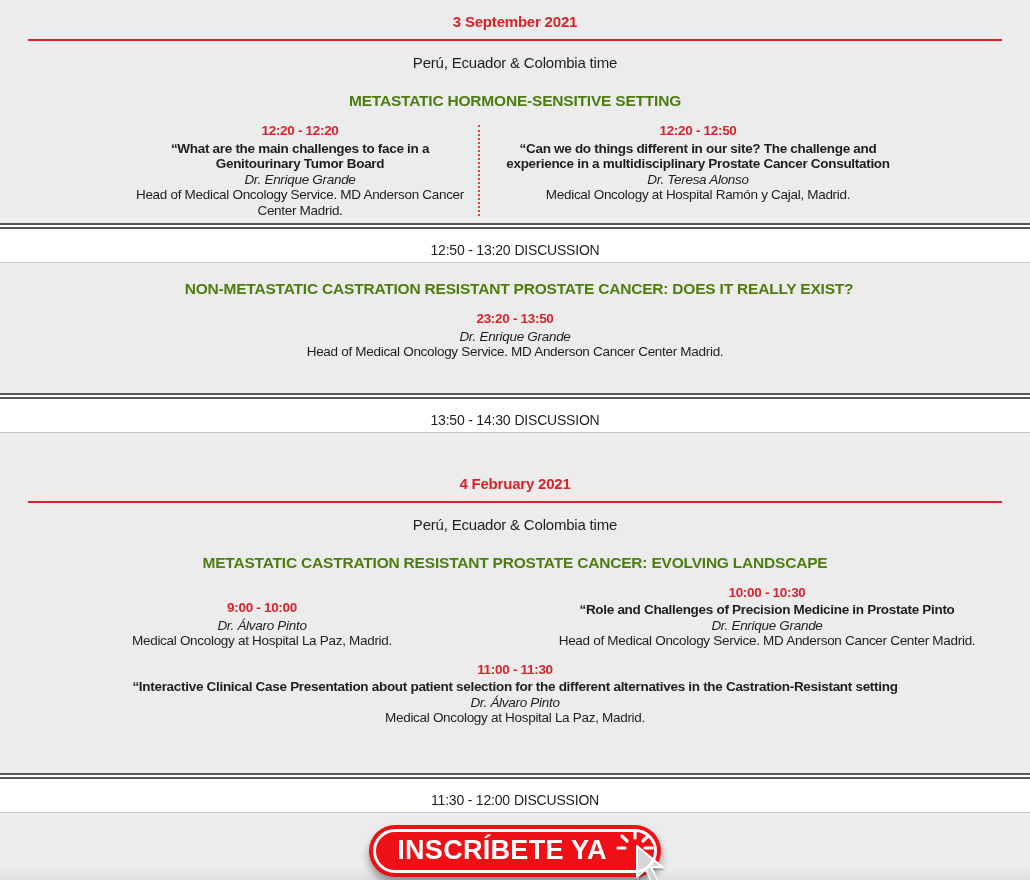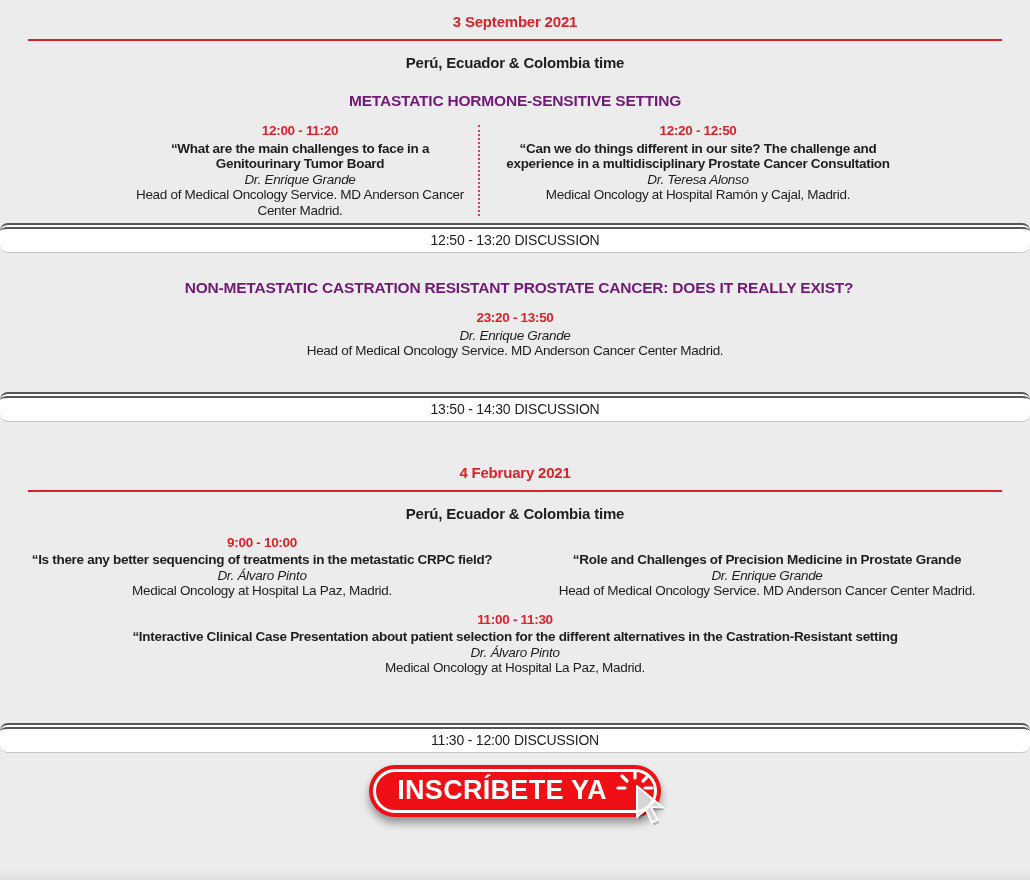--- a/index.html
+++ b/index.html
@@ -11,25 +11,25 @@
   }
   .page{width:100%;height:100%;position:relative;}
   .day{padding-top:13px;}
   .day.second{padding-top:42px;}
   .day-title{
     text-align:center;font-size:15px;font-weight:bold;color:#d8232b;
     letter-spacing:-0.2px;
   }
   .red-rule{height:2px;background:#d8232b;margin:9px 28px 0 28px;}
   .timezone{
-    text-align:center;font-size:15px;font-weight:bold;margin-top:13px;
+    text-align:center;font-size:15px;font-weight:normal;margin-top:13px;
     letter-spacing:-0.2px;
   }
   .track-heading{
-    text-align:center;font-size:15.5px;font-weight:bold;color:#701a75;
+    text-align:center;font-size:15.5px;font-weight:bold;color:#4d7c0f;
     margin-top:21px;letter-spacing:-0.2px;
   }
   .sessions-row{display:flex;align-items:stretch;margin-top:13px;}
   .sessions-row.d1{padding-left:130px;}
   .sessions-row.d2{padding-left:16px;align-items:flex-end;}
   .sessions-row.d1 .col-a{width:340px;}
   .sessions-row.d1 .col-b{width:420px;}
   .sessions-row.d2 .col-a{width:492px;}
   .sessions-row.d2 .col-b{width:482px;}
   .vdivider{width:0;border-left:2px dotted #dd3d43;margin:2px 8px;}
@@ -37,29 +37,28 @@
   .session{text-align:center;font-size:13.5px;line-height:15.5px;letter-spacing:-0.3px;}
   .session.single{margin-top:13px;padding:0 20px;}
   .s-time{color:#d8232b;font-weight:bold;margin-bottom:2px;}
   .s-title{font-weight:bold;}
   .s-speaker{font-style:italic;}
   .discussion{
     background:#ffffff;
     border-top:6px double #55565a;
     border-bottom:1px solid #c6c6c6;
     text-align:center;font-size:14px;letter-spacing:-0.2px;
-    padding:3px 0 4px 0;
-    border-radius:8px;
+    padding:13px 0 4px 0;
   }
   .discussion .d-time{margin-right:4px;}
   .disc-1{margin-top:5px;}
   .disc-2{margin-top:33px;}
   .disc-3{margin-top:24px;}
   .disc-4{margin-top:47px;}
-  .track-heading.t2{margin-top:26px;padding-left:8px;}
+  .track-heading.t2{margin-top:17px;padding-left:8px;}
   .cta-wrap{margin-top:12px;display:flex;justify-content:center;}
   .cta{
     position:relative;width:292px;height:52px;border:none;cursor:pointer;
     background:#ef1016;border-radius:28px;
     box-shadow:0 6px 9px rgba(0,0,0,0.38);
     display:flex;align-items:center;justify-content:center;
   }
   .cta::after{
     content:"";position:absolute;inset:4px;border:3px solid #ffffff;
     border-radius:23px;pointer-events:none;
@@ -82,21 +81,21 @@
 
   <section class="day">
     <div class="day-title">3 September 2021</div>
     <div class="red-rule"></div>
     <div class="timezone">Perú, Ecuador &amp; Colombia time</div>
 
     <div class="track-heading">METASTATIC HORMONE-SENSITIVE SETTING</div>
 
     <div class="sessions-row d1">
       <div class="session col-a">
-        <div class="s-time">12:00 - 11:20</div>
+        <div class="s-time">12:20 - 12:20</div>
         <div class="s-title">“What are the main challenges to face in a Genitourinary Tumor Board</div>
         <div class="s-speaker">Dr. Enrique Grande</div>
         <div class="s-affil">Head of Medical Oncology Service. MD Anderson Cancer Center Madrid.</div>
       </div>
       <div class="vdivider"></div>
       <div class="session col-b">
         <div class="s-time">12:20 - 12:50</div>
         <div class="s-title">“Can we do things different in our site? The challenge and experience in a multidisciplinary Prostate Cancer Consultation</div>
         <div class="s-speaker">Dr. Teresa Alonso</div>
         <div class="s-affil">Medical Oncology at Hospital Ramón y Cajal, Madrid.</div>
@@ -118,31 +117,32 @@
     <div class="discussion disc-2">
       <span class="d-time">13:50 - 14:30</span><span>DISCUSSION</span>
     </div>
   </section>
 
   <section class="day second">
     <div class="day-title">4 February 2021</div>
     <div class="red-rule"></div>
     <div class="timezone">Perú, Ecuador &amp; Colombia time</div>
 
+    <div class="track-heading">METASTATIC CASTRATION RESISTANT PROSTATE CANCER: EVOLVING LANDSCAPE</div>
 
     <div class="sessions-row d2">
       <div class="session col-a">
         <div class="s-time">9:00 - 10:00</div>
-        <div class="s-title">“Is there any better sequencing of treatments in the metastatic CRPC field?</div>
         <div class="s-speaker">Dr. Álvaro Pinto</div>
         <div class="s-affil">Medical Oncology at Hospital La Paz, Madrid.</div>
       </div>
       <div class="vdivider light"></div>
       <div class="session col-b">
-        <div class="s-title">“Role and Challenges of Precision Medicine in Prostate Grande</div>
+        <div class="s-time">10:00 - 10:30</div>
+        <div class="s-title">“Role and Challenges of Precision Medicine in Prostate Pinto</div>
         <div class="s-speaker">Dr. Enrique Grande</div>
         <div class="s-affil">Head of Medical Oncology Service. MD Anderson Cancer Center Madrid.</div>
       </div>
     </div>
 
 
     <div class="session single">
       <div class="s-time">11:00 - 11:30</div>
       <div class="s-title">“Interactive Clinical Case Presentation about patient selection for the different alternatives in the Castration-Resistant setting</div>
       <div class="s-speaker">Dr. Álvaro Pinto</div>

